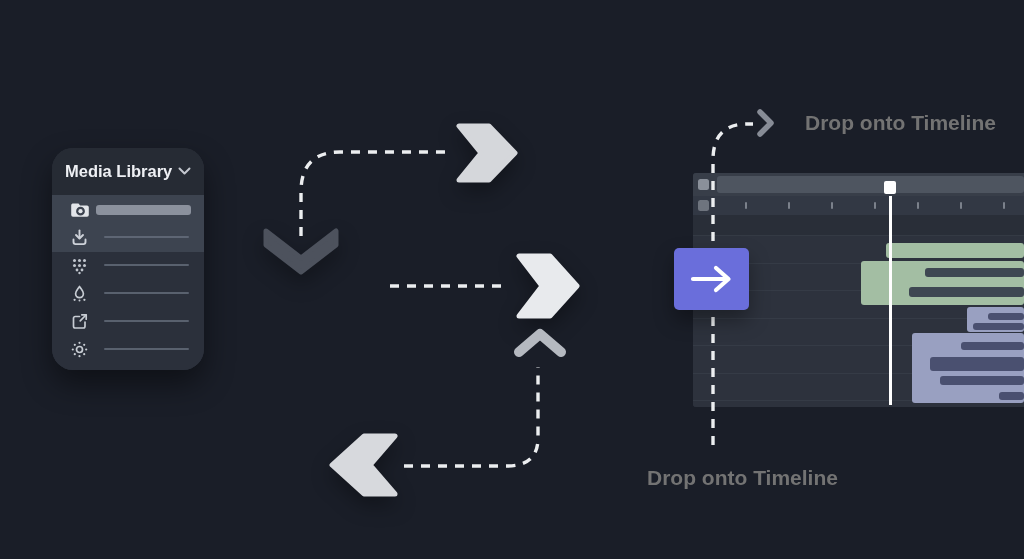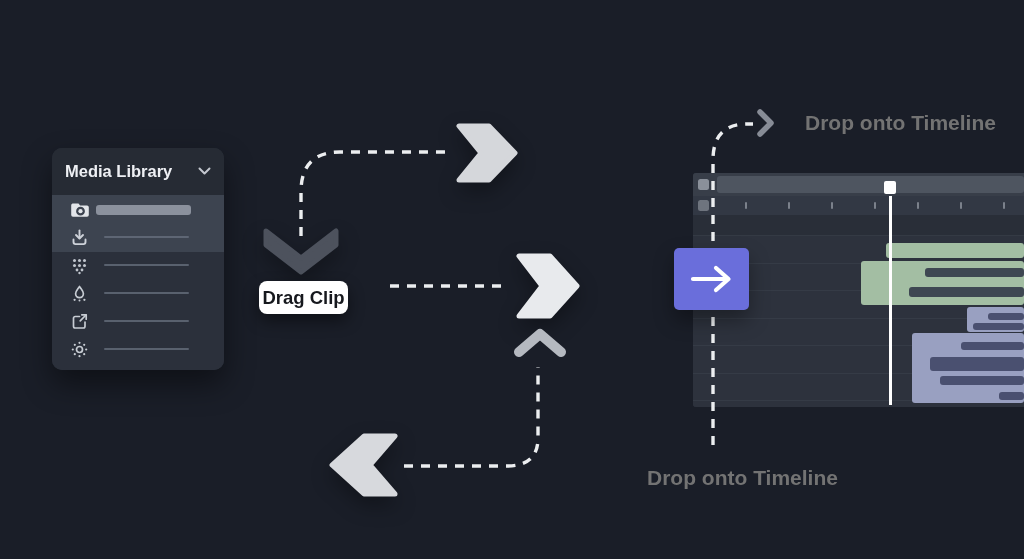--- a/index.html
+++ b/index.html
@@ -13,22 +13,22 @@
   html,body{background:#10131a;}
   .canvas{
     position:relative;width:1024px;height:559px;overflow:hidden;
     background:var(--background);
     font-family:"Liberation Sans", sans-serif;
   }
   .abs{position:absolute;}
 
   
   .media-panel{
-    position:absolute;left:52px;top:148px;width:172px;height:222px;
-    border-radius:10px;background:#2b303b;
+    position:absolute;left:52px;top:148px;width:152px;height:222px;
+    border-radius:21px;background:#2b303b;
     box-shadow:0 14px 30px rgba(0,0,0,.45);
     overflow:hidden;
   }
   .mp-header{
     position:relative;height:47px;background:#262b34;
     display:flex;align-items:center;padding:0 13px;
   }
   .mp-title{font-size:16.5px;font-weight:600;color:#eef0f4;flex:1;}
   .mp-body{position:relative;height:175px;background:#2b303b;}
   .mp-highlight{position:absolute;left:0;top:0;width:100%;height:57px;background:#3d4450;}
@@ -190,23 +190,20 @@
   </svg>
 
   <svg class="abs chev" style="left:262px;top:227px" width="78" height="48" viewBox="0 0 78 48">
     <path d="M4 4 L39 31 L74 4 L74 18 L39 45 L4 18 Z" fill="#4d525d" stroke="#4d525d" stroke-width="5"></path>
   </svg>
 
   <svg class="abs chev" style="left:456px;top:123px" width="62" height="60" viewBox="0 0 62 60">
     <path d="M3 3 H33 L59 30 L33 57 H3 L25 30 Z" fill="#d5d7db" stroke="#d5d7db" stroke-width="5"></path>
   </svg>
 
-  <div class="drag-clip">
-    <span>Drag Clip</span>
-  </div>
 
   <svg class="abs dash" style="left:385px;top:275px" width="130" height="22">
     <path d="M5 11 H121"></path>
   </svg>
 
   <svg class="abs chev" style="left:516px;top:253px" width="64" height="66" viewBox="0 0 64 66">
     <path d="M3 3 H34 L61 33 L34 63 H3 L26 33 Z" fill="#e8eaed" stroke="#e8eaed" stroke-width="5"></path>
   </svg>
 
   <svg class="abs" style="left:513px;top:327px" width="54" height="31" viewBox="0 0 54 31">

